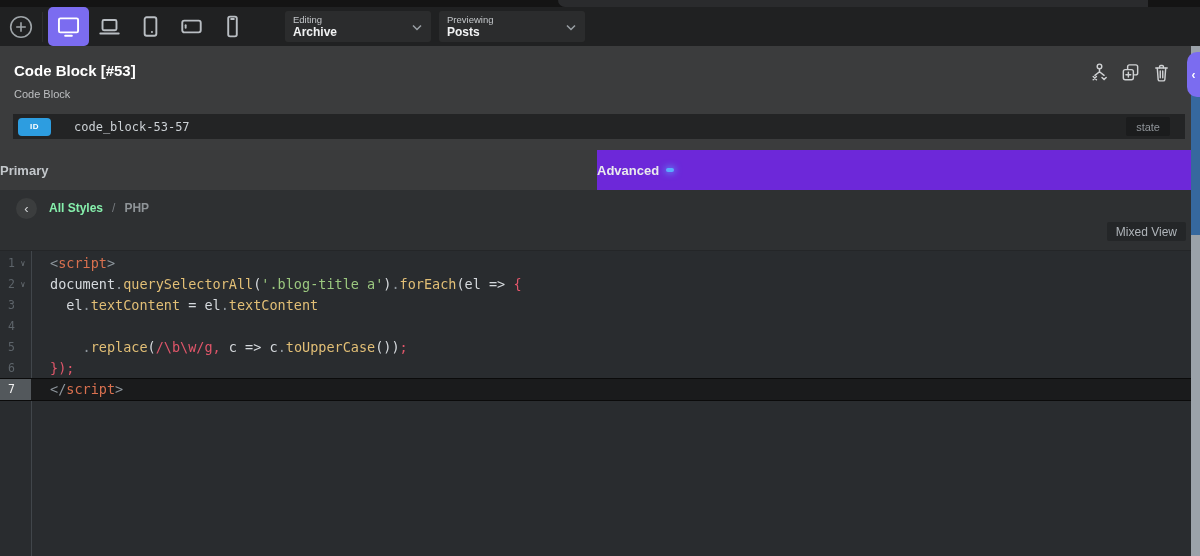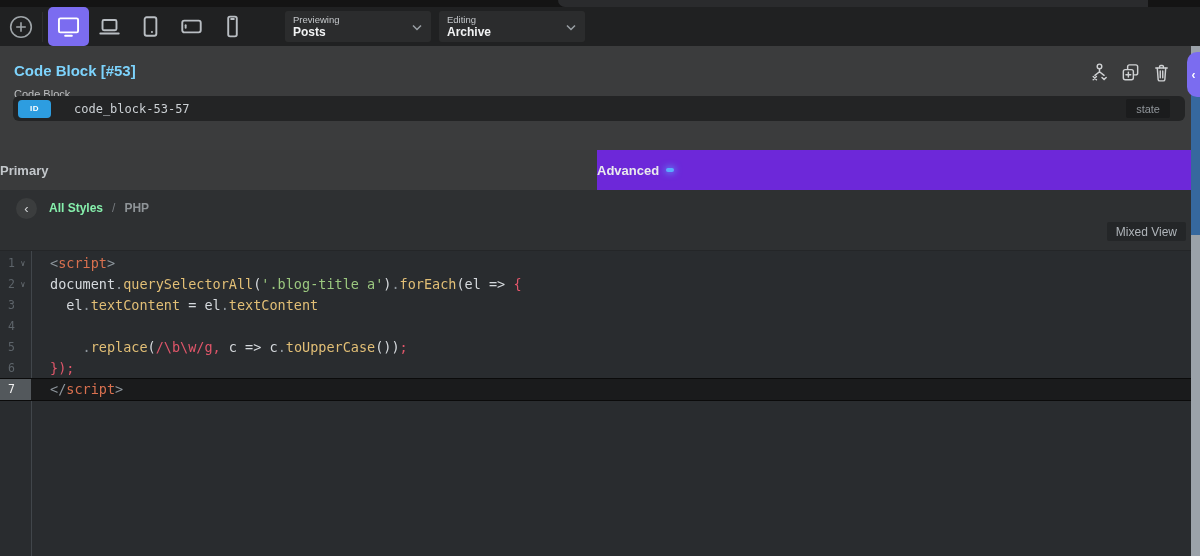--- a/index.html
+++ b/index.html
@@ -25,26 +25,26 @@
   .dev-btn.active { background:#7b6cf0; color:#ffffff; }
   .selects { display:flex; gap:8px; margin-left:32px; }
   .select { position:relative; width:146px; height:31px; background:#2b2c2d; border-radius:3px;
             padding:3px 8px; cursor:pointer; }
   .sel-label { display:block; font-size:9.5px; color:#c3c6c9; line-height:11px; }
   .sel-value { display:block; font-size:12px; font-weight:bold; color:#f2f3f4; line-height:14px; }
   .sel-chev { position:absolute; right:9px; top:13px; }
 
   
   .header { position:absolute; left:0; top:46px; width:1200px; height:104px; background:#3b3c3d; }
-  .hdr-title { position:absolute; left:14px; top:16px; font-size:15px; font-weight:bold; color:#7dd3fc; }
+  .hdr-title { position:absolute; left:14px; top:16px; font-size:15px; font-weight:bold; color:#ffffff; }
   .hdr-sub { position:absolute; left:14px; top:42px; font-size:11px; color:#bdbfc1; }
   .hdr-icons { position:absolute; right:28px; top:15px; display:flex; gap:9px; }
   .hdr-icons .icon-btn { width:22px; height:22px; color:#cfd1d3; }
-  .id-row { position:absolute; left:13px; top:50px; width:1172px; height:25px; background:#232425;
-            display:flex; align-items:center;border-radius:6px; }
+  .id-row { position:absolute; left:13px; top:68px; width:1172px; height:25px; background:#232425;
+            display:flex; align-items:center; }
   .id-badge { margin-left:5px; width:33px; height:18px; background:#2d9de0; border-radius:4px;
               color:#fff; font-size:8px; font-weight:bold; display:flex; align-items:center;
               justify-content:center; letter-spacing:.5px; }
   .id-value { margin-left:23px; font-family:"DejaVu Sans Mono", monospace; font-size:12px; color:#ccd1d5; }
   .state-btn { position:absolute; right:15px; top:3px; height:19px; padding:0 10px; background:#1b1c1d;
                border-radius:2px; font-size:11px; color:#90959a; }
 
   
   .tabs { position:absolute; left:0; top:150px; width:1200px; height:40px; display:flex; }
   .tab { display:flex; align-items:center; font-size:13px; font-weight:bold;
@@ -150,37 +150,37 @@
         <span>
           <svg width="27" height="27" viewBox="0 0 24 24" fill="none" stroke="currentColor" stroke-width="1.7" stroke-linecap="round">
             <rect x="8.2" y="3.2" width="7.6" height="17.6" rx="1.6"></rect>
               <path d="M10.8 5.4 h2.4"></path>
           </svg>
         </span>
       </button>
     </div>
     <div class="selects">
       <div class="select">
+        <span class="sel-label">Editing</span>
+        <span class="sel-value">Archive</span>
+        <span class="sel-chev">
+          <svg width="10" height="7" viewBox="0 0 10 7" fill="none" stroke="#9aa0a5" stroke-width="1.5">
+              <polyline points="1,1.5 5,5.5 9,1.5"></polyline>
+            </svg>
+        </span>
+      </div>
+      <div class="select">
         <span class="sel-label">Previewing</span>
         <span class="sel-value">Posts</span>
         <span class="sel-chev">
           <svg width="10" height="7" viewBox="0 0 10 7" fill="none" stroke="#9aa0a5" stroke-width="1.5">
               <polyline points="1,1.5 5,5.5 9,1.5"></polyline>
             </svg>
         </span>
       </div>
-      <div class="select">
-        <span class="sel-label">Editing</span>
-        <span class="sel-value">Archive</span>
-        <span class="sel-chev">
-          <svg width="10" height="7" viewBox="0 0 10 7" fill="none" stroke="#9aa0a5" stroke-width="1.5">
-              <polyline points="1,1.5 5,5.5 9,1.5"></polyline>
-            </svg>
-        </span>
-      </div>
     </div>
   </div>
 
   <div class="header">
     <div class="hdr-title">Code Block [#53]</div>
     <div class="hdr-sub">Code Block</div>
     <div class="hdr-icons">
       <button class="icon-btn">
         <span>
           <svg width="21" height="21" viewBox="0 0 22 22" fill="none" stroke="currentColor" stroke-width="1.5" stroke-linecap="round">

